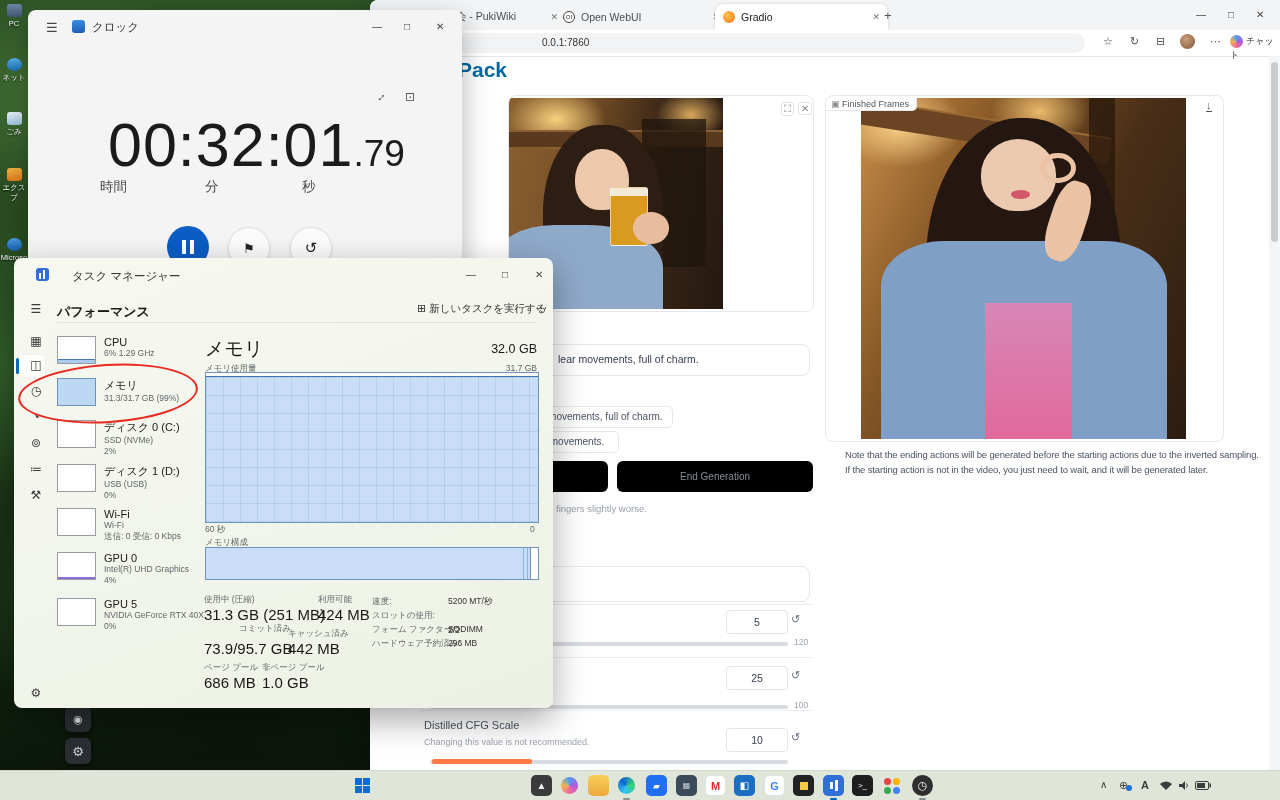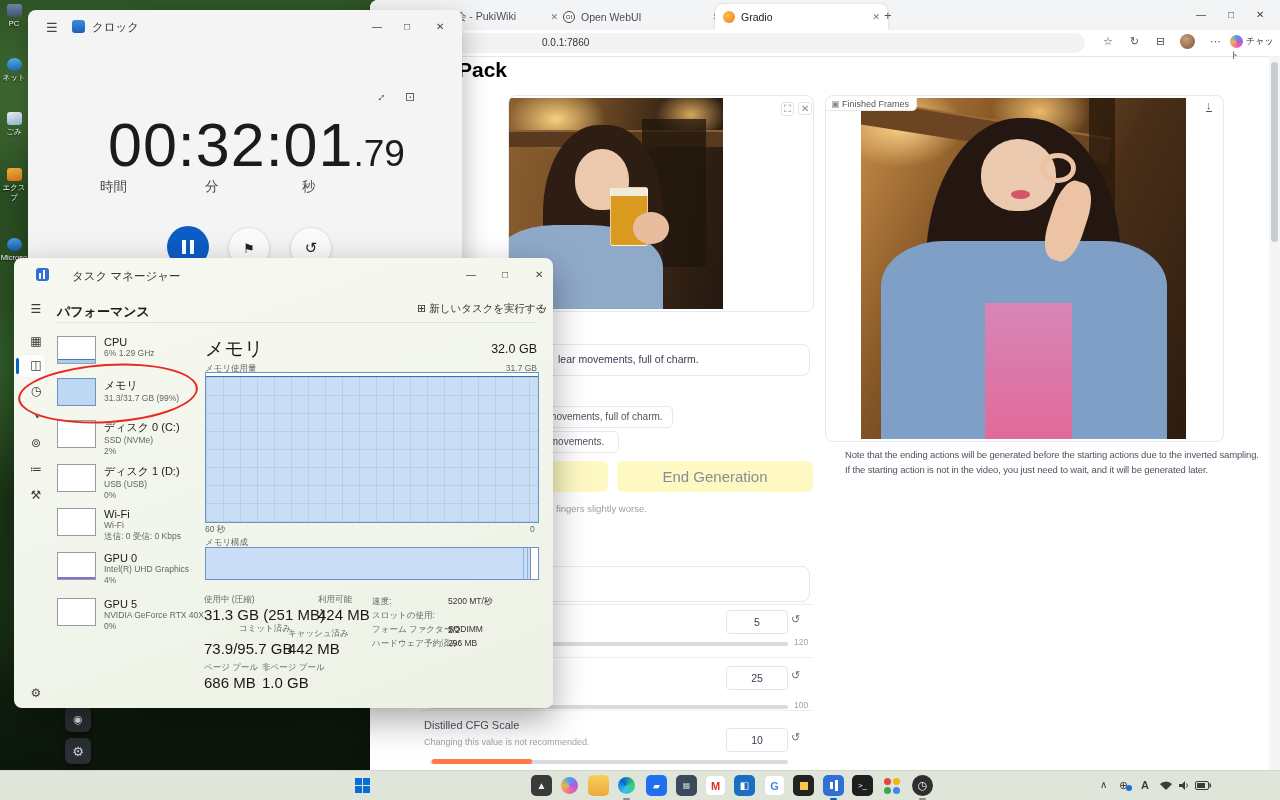--- a/index.html
+++ b/index.html
@@ -25,21 +25,21 @@
   .tab.active{top:4px;height:26px;background:#fff;border-radius:8px 8px 0 0;box-shadow:0 0 3px rgba(0,0,0,.15);color:#202124;}
   .tab .tt{white-space:nowrap;overflow:hidden;text-overflow:ellipsis;flex:1;}
   .tab .tx{font-size:9px;color:#777;}
   .fav{width:12px;height:12px;border-radius:3px;flex:none;}
   #toolbar{position:absolute;left:0;top:30px;right:0;height:26px;background:#fff;border-bottom:1px solid #e4e6e9;}
   #addr{position:absolute;left:75px;top:3px;width:640px;height:20px;border-radius:10px;background:#f1f3f5;font-size:10px;color:#333;line-height:20px;padding-left:97px;box-sizing:border-box;}
   .tbico{position:absolute;top:5px;font-size:11px;color:#555;}
   
   .gr-panel{position:absolute;background:#fff;border:1px solid #e6e8eb;border-radius:8px;overflow:hidden;}
   .gr-chip{position:absolute;background:#fff;border:1px solid #e6e8eb;border-radius:5px;font-size:10px;color:#4b5563;line-height:20px;padding:0 8px;white-space:nowrap;overflow:hidden;}
-  .gr-btn{position:absolute;background:#fef9c3;border-radius:6px;font-size:15px;color:#868d97;text-align:center;}
+  .gr-btn{position:absolute;background:#000000;border-radius:6px;font-size:10px;color:#868d97;text-align:center;}
   .gr-num{position:absolute;width:60px;height:22px;border:1px solid #e3e5e8;border-radius:4px;font-size:10.5px;color:#374151;text-align:center;line-height:22px;background:#fff;}
   .gr-reset{position:absolute;font-size:11px;color:#6b7280;}
   .gr-track{position:absolute;height:4px;background:#d8dbe0;border-radius:2px;}
   .gr-max{position:absolute;font-size:8.5px;color:#9ca3af;}
   .gr-div{position:absolute;height:1px;background:#eceef1;}
   .note{position:absolute;font-size:9.5px;color:#4b5563;white-space:nowrap;letter-spacing:-.15px;}
   
   .art{position:absolute;overflow:hidden;}
   .art>div{position:absolute;}
   
@@ -134,21 +134,21 @@
       <span class="tbico" style="left:760px;">↻</span>
       <span class="tbico" style="left:786px;">⊟</span>
       <span class="tbico" style="left:810px;top:4px;"><span style="display:inline-block;width:15px;height:15px;border-radius:50%;background:radial-gradient(circle at 40% 35%,#caa07a,#7d5236);"></span></span>
       <span class="tbico" style="left:840px;">⋯</span>
       <span class="tbico" style="left:860px;top:4px;">
         <span style="display:inline-block;width:13px;height:13px;border-radius:50%;background:conic-gradient(#4e9df0,#b05ae0,#f06a9c,#f0b44e,#4e9df0);vertical-align:middle;"></span>
         <span style="font-size:9px;color:#333;vertical-align:middle;">チャット</span>
       </span>
     </div>
 
-    <div class="abs" style="left:88px;top:58px;font-size:21px;font-weight:600;color:#000000;"><span>Pack</span></div>
+    <div class="abs" style="left:88px;top:58px;font-size:21px;font-weight:600;color:#0369a1;"><span>Pack</span></div>
 
     <div class="gr-panel" style="left:138px;top:95px;width:304px;height:215px;">
       <div class="art" style="left:0;top:2px;width:214px;height:211px;background:
           radial-gradient(70px 45px at 22% 10%, rgba(255,215,130,.95), rgba(255,180,80,0) 70%),
           radial-gradient(50px 35px at 85% 8%, rgba(255,200,110,.8), rgba(255,180,80,0) 70%),
           linear-gradient(100deg,#8a5f30 0%,#7a5228 30%,#3c2817 62%,#241810 100%);">
         <div style="left:0;top:16%;width:100%;height:7%;background:#5a3a1e;box-shadow:0 -2px 0 #8a5f35;"></div>
         <div style="left:62%;top:10%;width:30%;height:70%;background:#1f150c;opacity:.75;"></div>
         <div style="left:16%;top:13%;width:56%;height:90%;background:#2e1d12;border-radius:46% 46% 25% 25%;"></div>
         <div style="left:31%;top:24%;width:25%;height:29%;background:#ecc9ad;border-radius:50% 50% 45% 45%;"></div>

